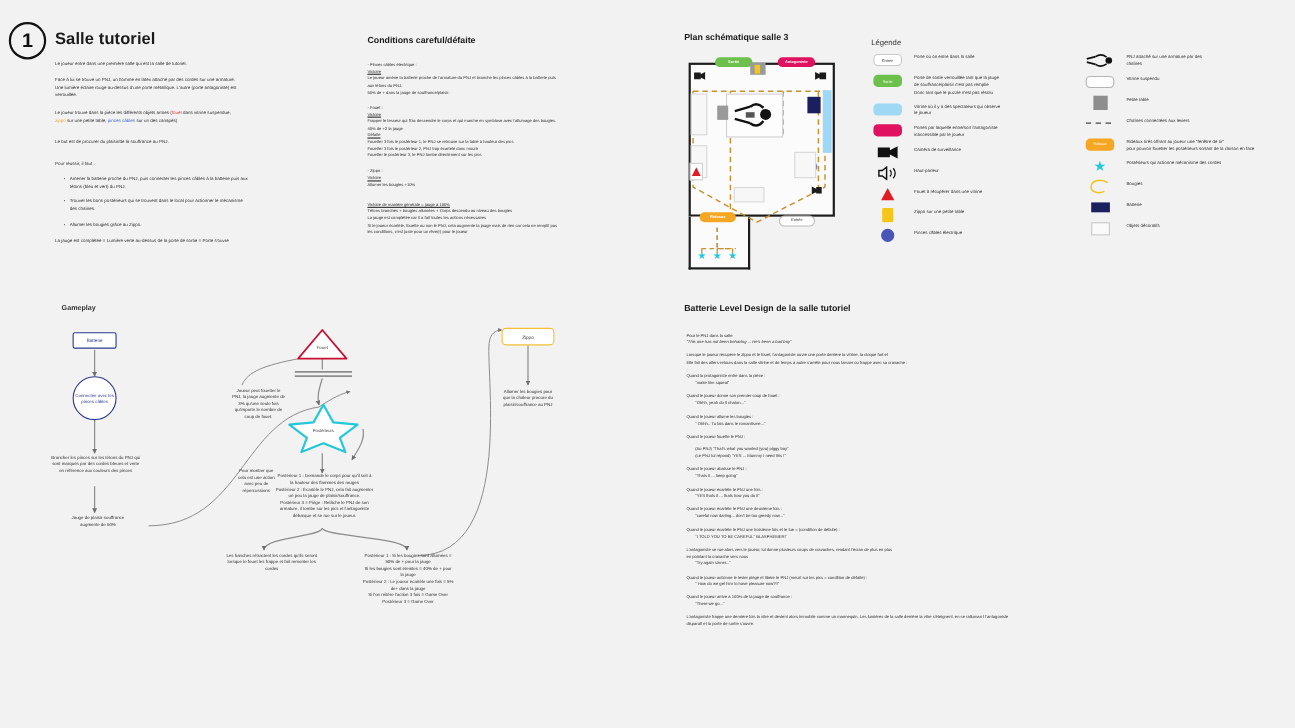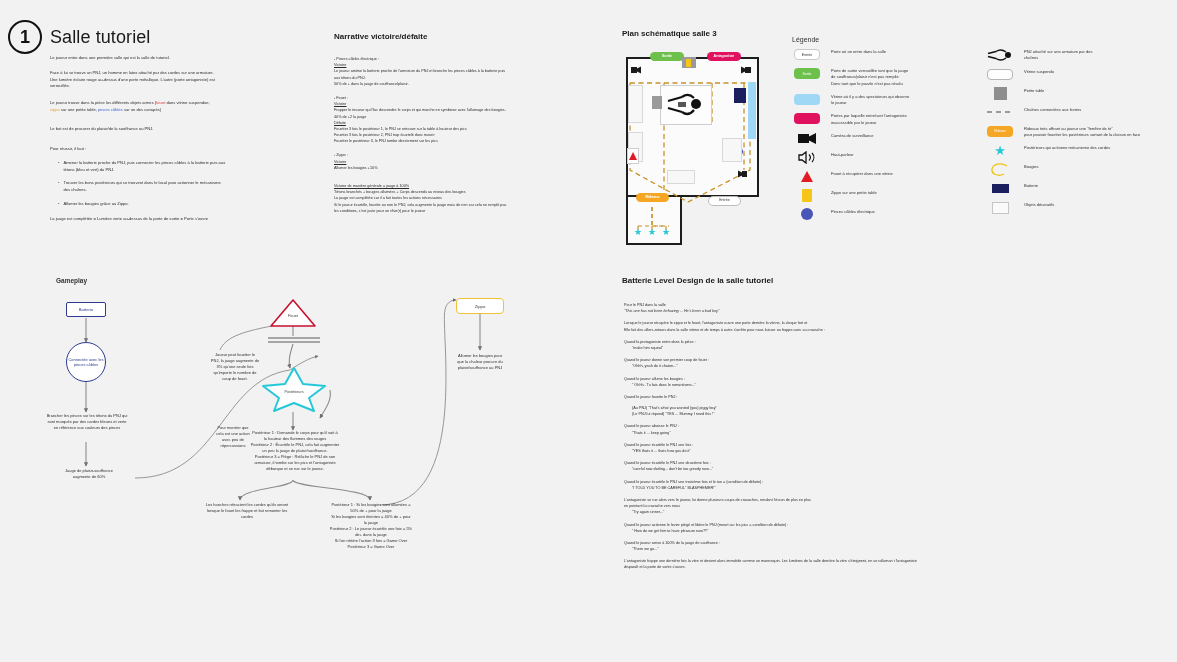--- a/index.html
+++ b/index.html
@@ -13,22 +13,22 @@
     position: relative;
     width: 1177px;
     height: 662px;
     background: #f2f2f2;
     overflow: hidden;
   }
   .abs { position: absolute; }
 
   
   .h-major {
-    font-size: 18px;
-    font-weight: normal;
+    font-size: 15px;
+    font-weight: bold;
     color: #1a1a1a;
     letter-spacing: 0.1px;
   }
   .h-section {
     font-size: 8px;
     font-weight: bold;
     color: #1a1a1a;
   }
   .h-legend {
     font-size: 7px;
@@ -200,21 +200,21 @@
 des chaînes.</span>
     </div>
     <div style="display:flex;">
       <span style="font-size:4px; margin-right:4px; color:#555;">•</span>
       <span class="body-txt" style="width:232px;">Allumer les bougies grâce au Zippo.</span>
     </div>
   </div>
 
   <div class="abs body-txt" style="left:50px; top:216px; width:260px;">La jauge est complétée = Lumière verte au-dessus de la porte de sortie = Porte s'ouvre</div>
 
-  <div class="abs h-section" style="left:334px; top:32px;">Narrative victoire/défaite</div>
+  <div class="abs h-section" style="left:334px; top:32px;">Conditions careful/défaite</div>
 
   <div class="abs" style="left:334px; top:56px; width:270px;">
 
     <div style="margin-bottom:8px;">
       <div class="body-txt-s">- Pinces câbles électrique :</div>
       <div class="body-txt-s u">Victoire</div>
       <div class="body-txt-s">Le joueur amène la batterie proche de l'armature du PNJ et branche les pinces câbles à la batterie puis
 aux tétons du PNJ.
 50% de + dans la jauge de souffrance/plaisir.</div>
     </div>

